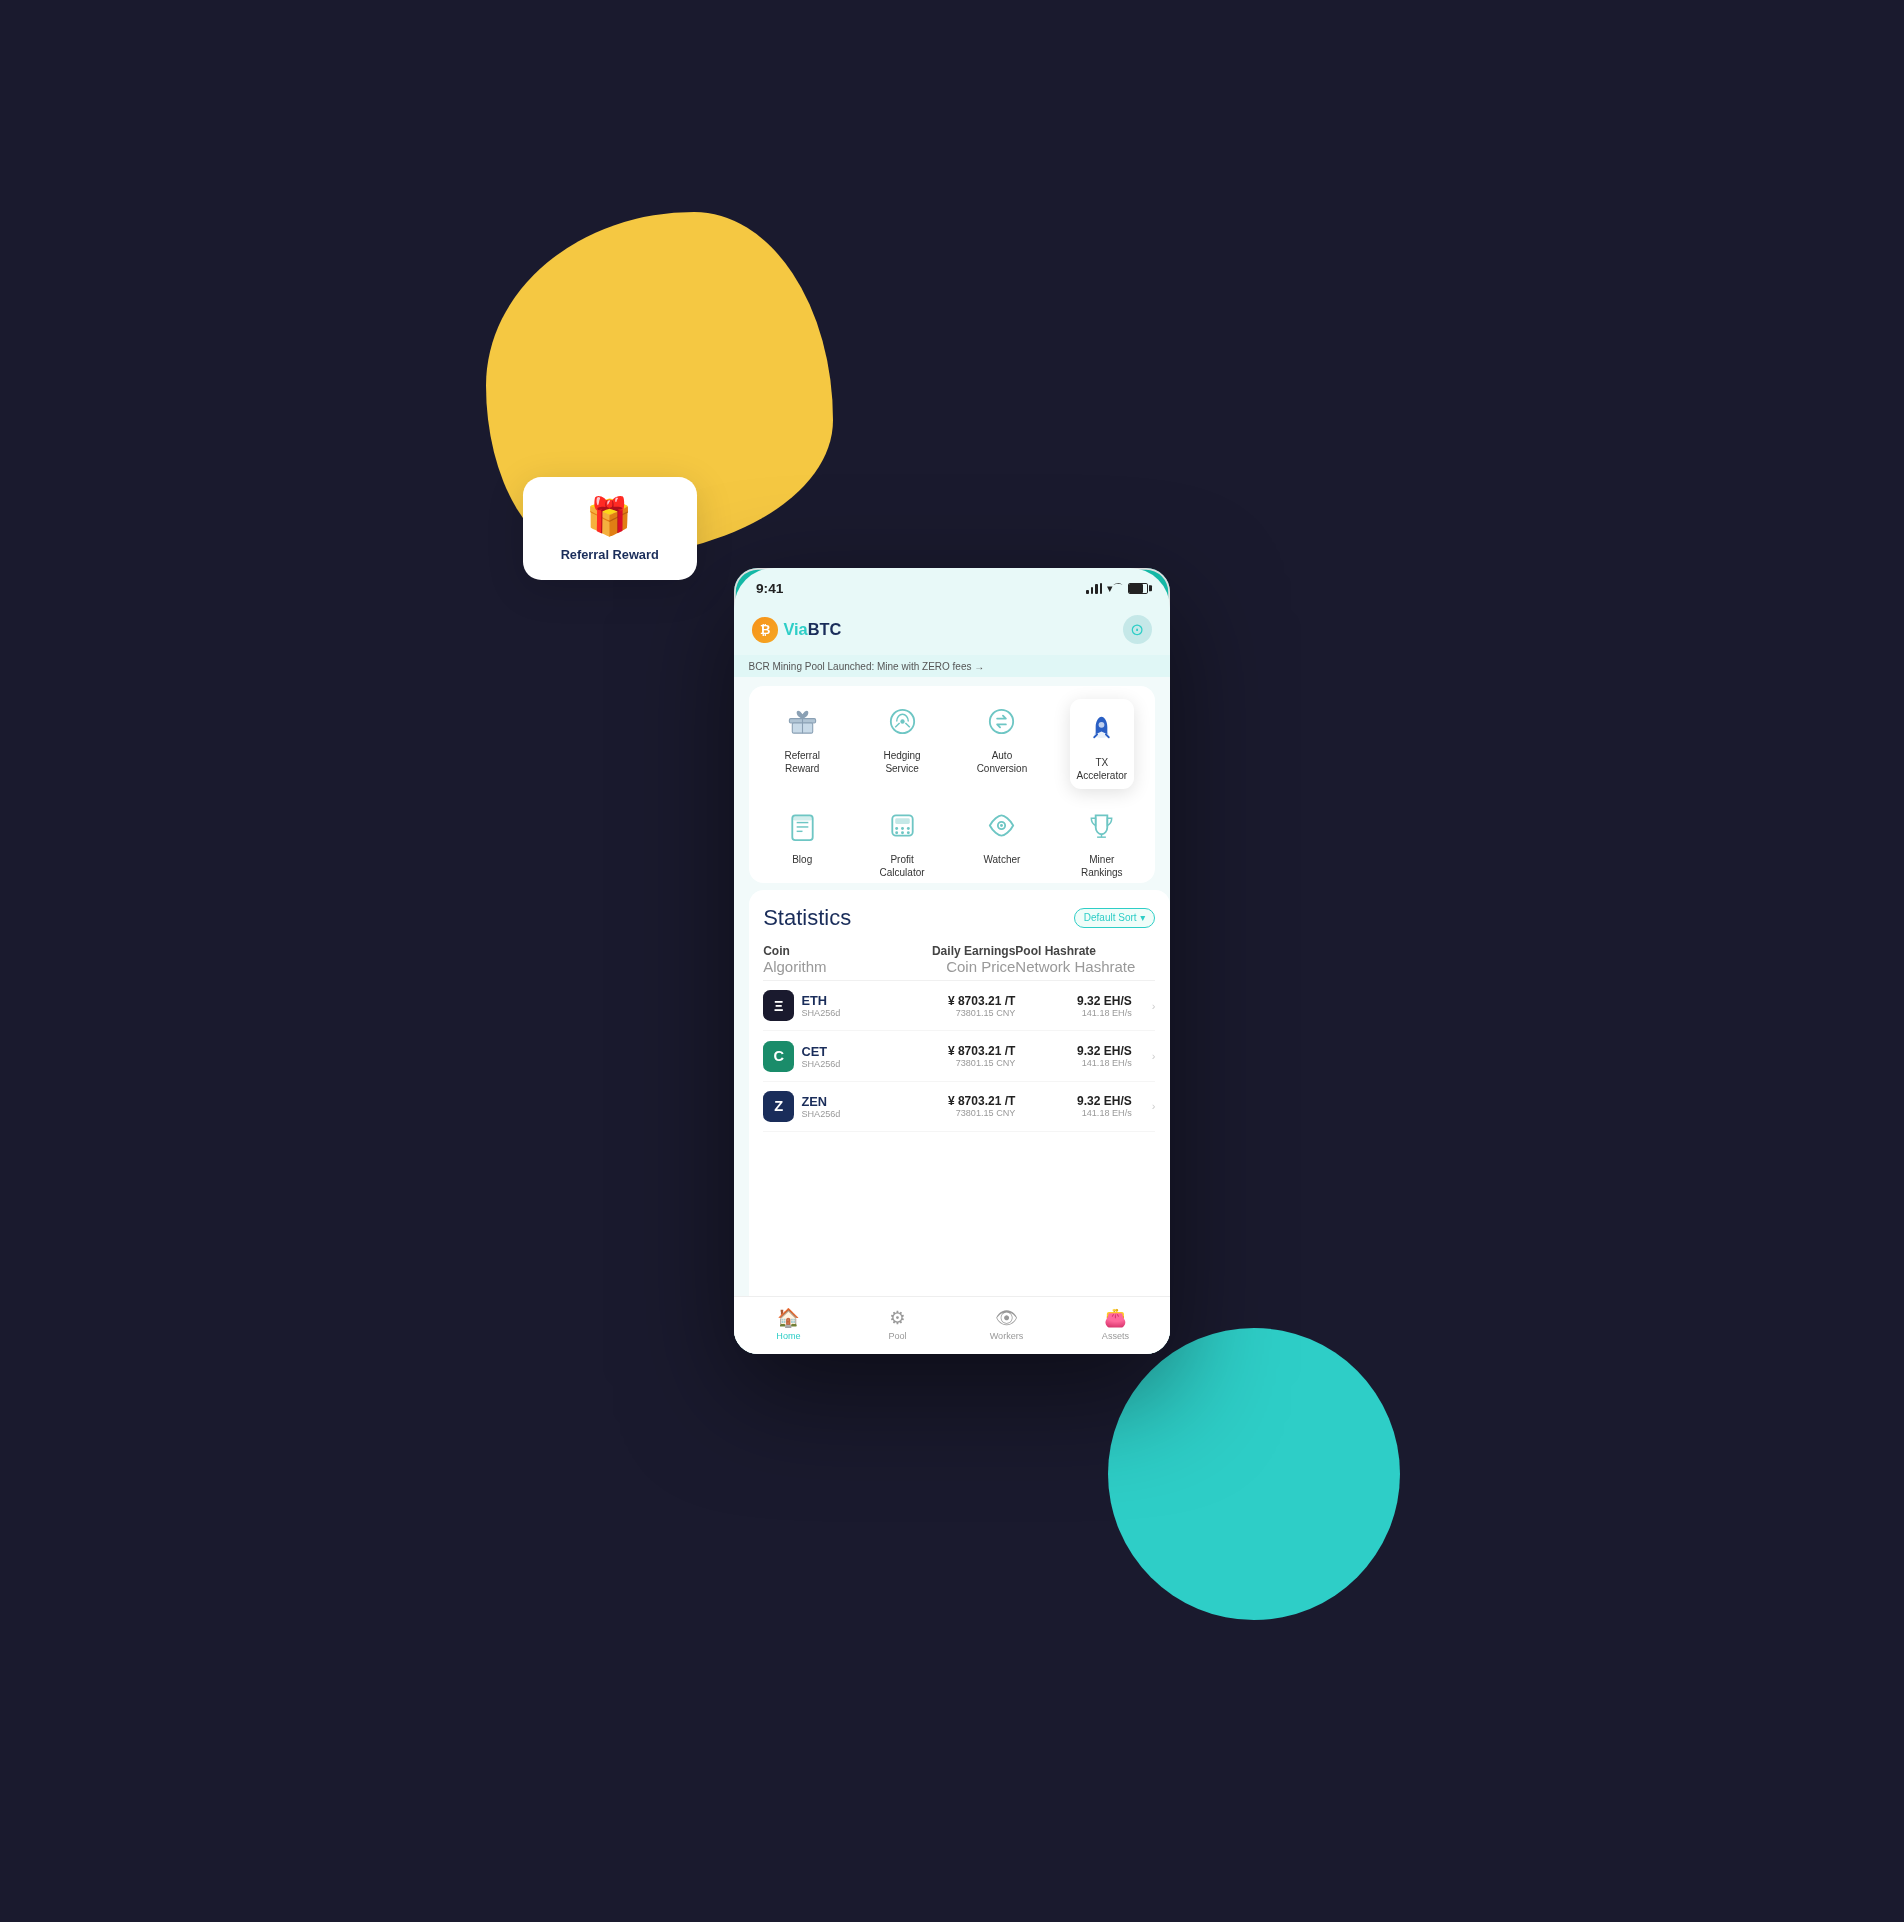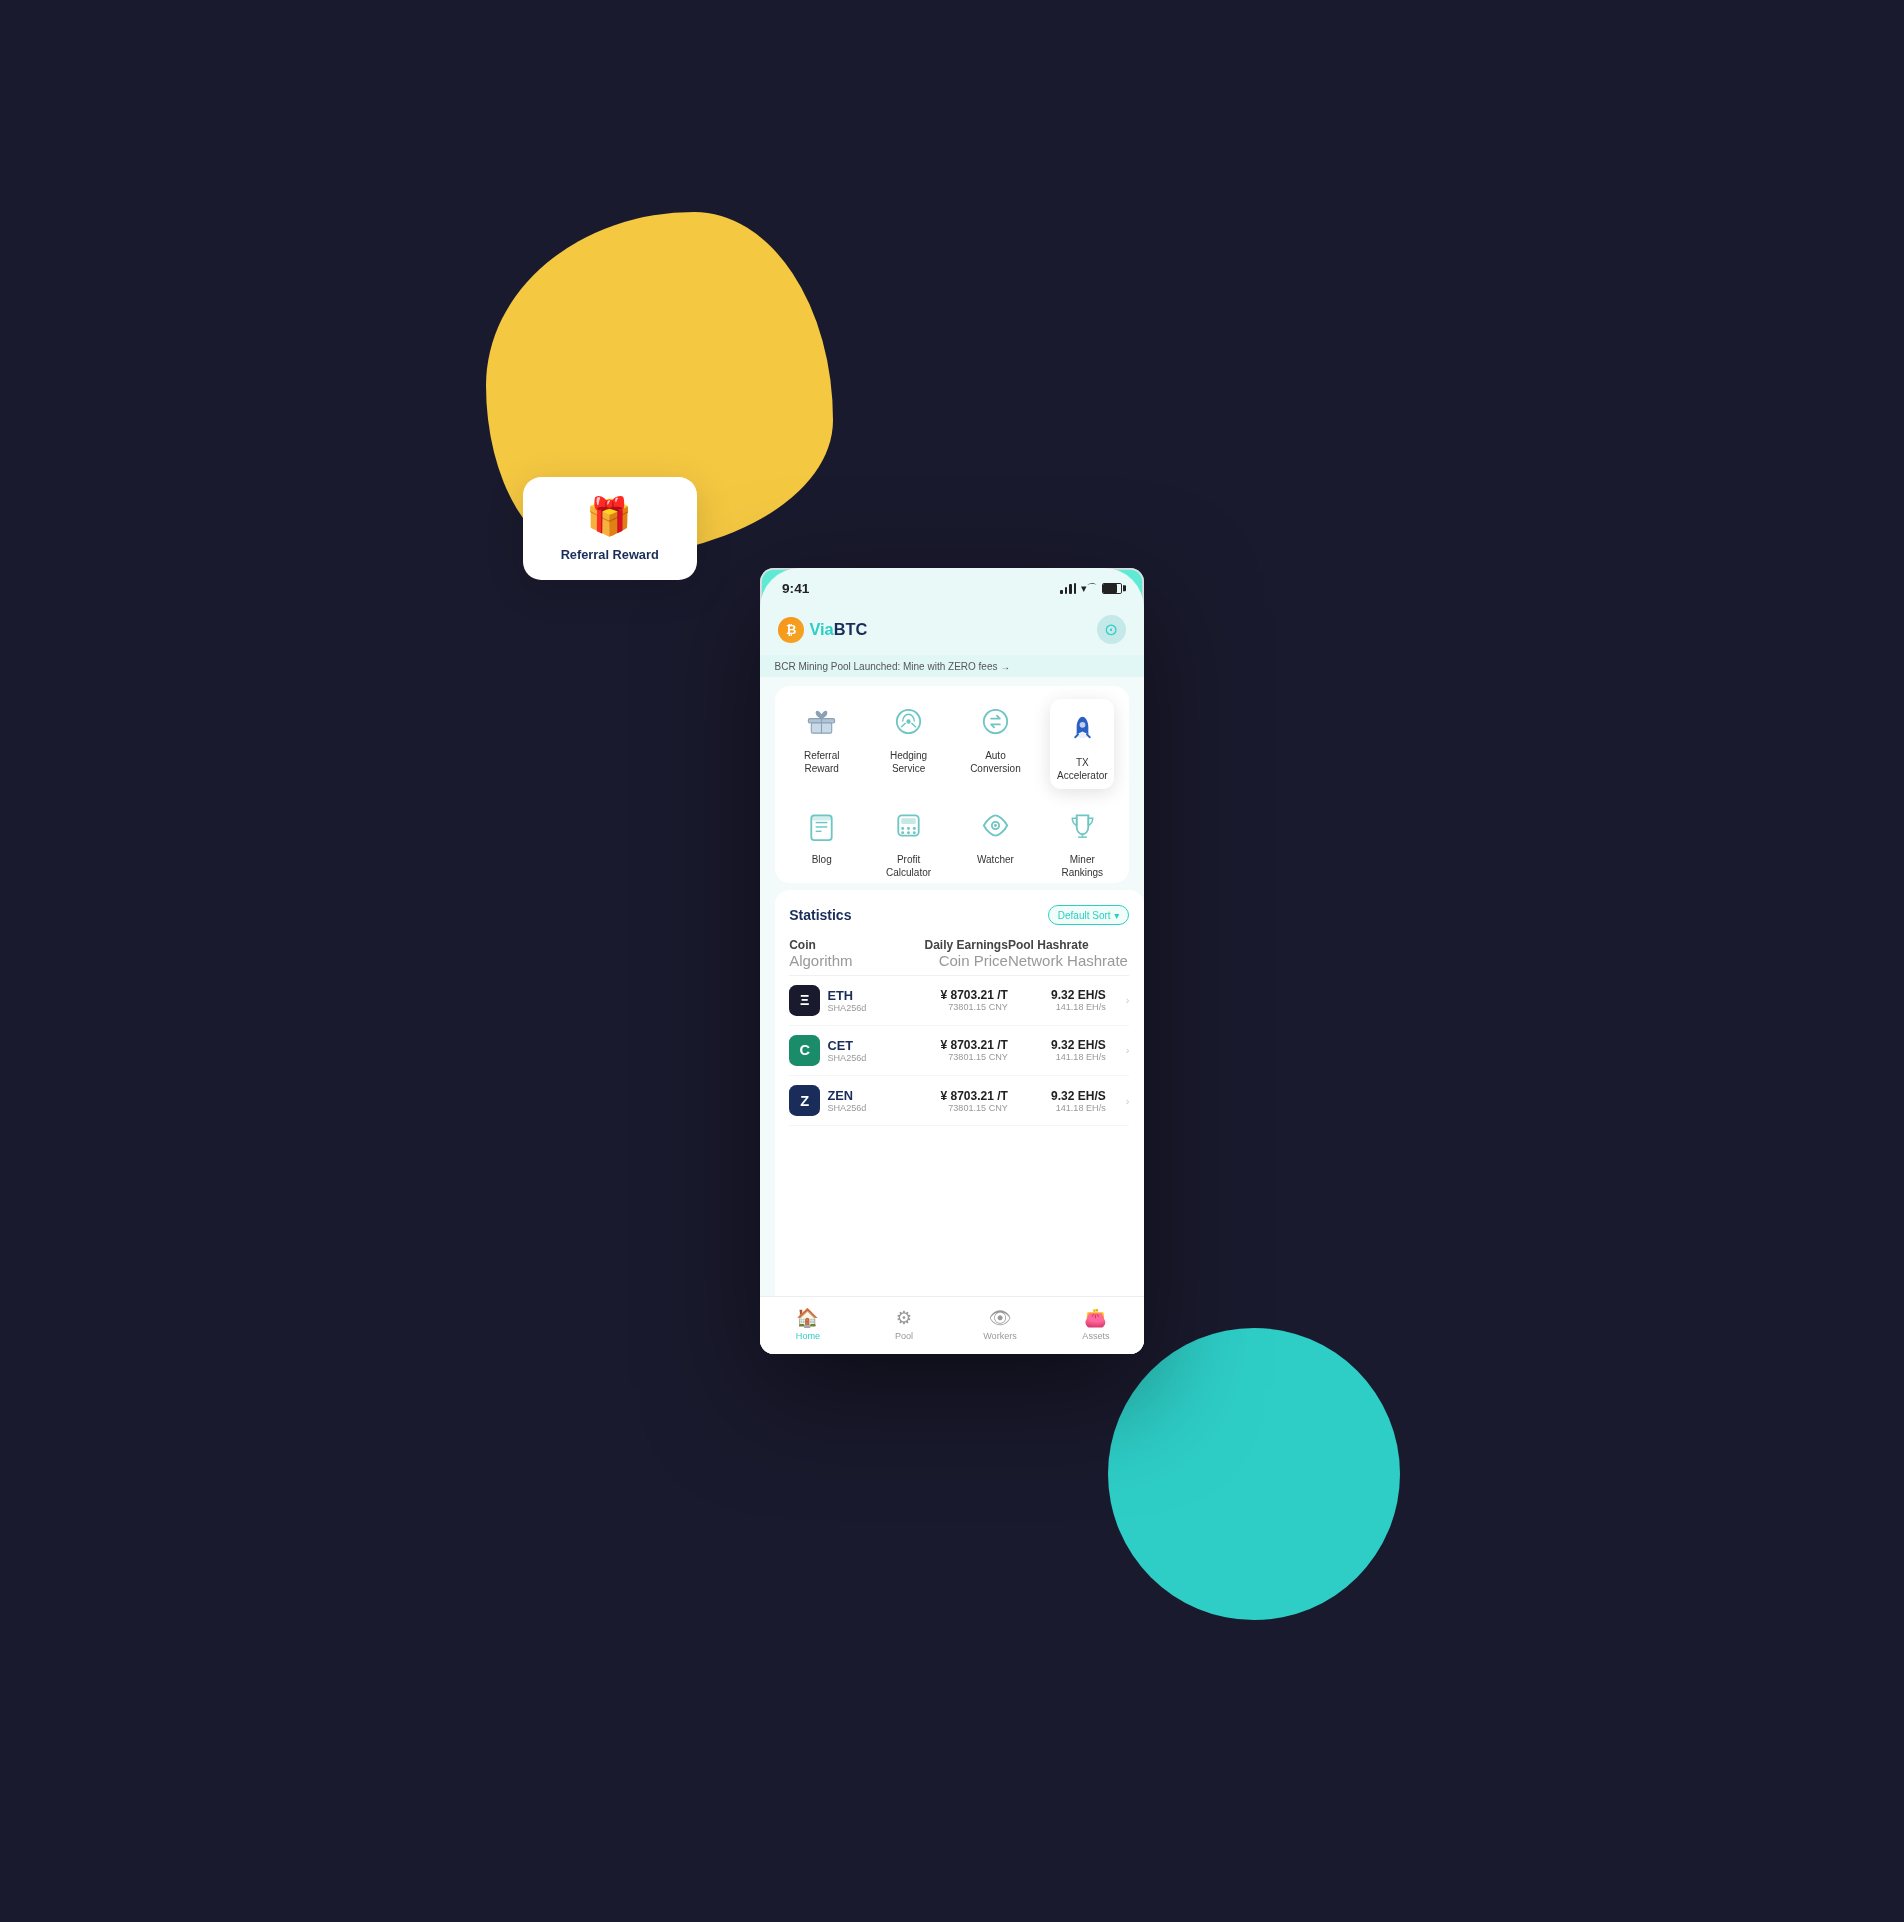--- a/index.html
+++ b/index.html
@@ -43,24 +43,24 @@
       border-radius: 50%;
       bottom: 164px;
       right: -37px;
       z-index: 0;
     }
 
     
     .phone {
       position: relative;
       z-index: 2;
-      width: 384px;
+      width: 436px;
       height: 786px;
-      background: #5eead4;
-      border-radius: 14px;
+      background: #14b8a6;
+      border-radius: 24px;
       box-shadow: 0 37px 110px rgba(0,0,0,0.5), inset 0 0 0 1.8px #ddd;
       overflow: hidden;
       display: flex;
       flex-direction: column;
     }
 
     
     .status-bar {
       background: #e8f9f8;
       height: 40px;
@@ -270,22 +270,22 @@
       overflow-y: auto;
       width: calc(100% - 14.6px);
     }
     .stats-header {
       display: flex;
       align-items: center;
       justify-content: space-between;
       margin-bottom: 9.1px;
     }
     .stats-title {
-      font-size: 14px;
-      font-weight: 700;
+      font-size: 22px;
+      font-weight: 400;
       color: #1a2d5a;
     }
     .sort-btn {
       background: #f0fdf9;
       border: 0.9px solid #2ECEC7;
       border-radius: 14.6px;
       padding: 3.7px 9.1px;
       font-size: 10px;
       color: #2ECEC7;
       cursor: pointer;

